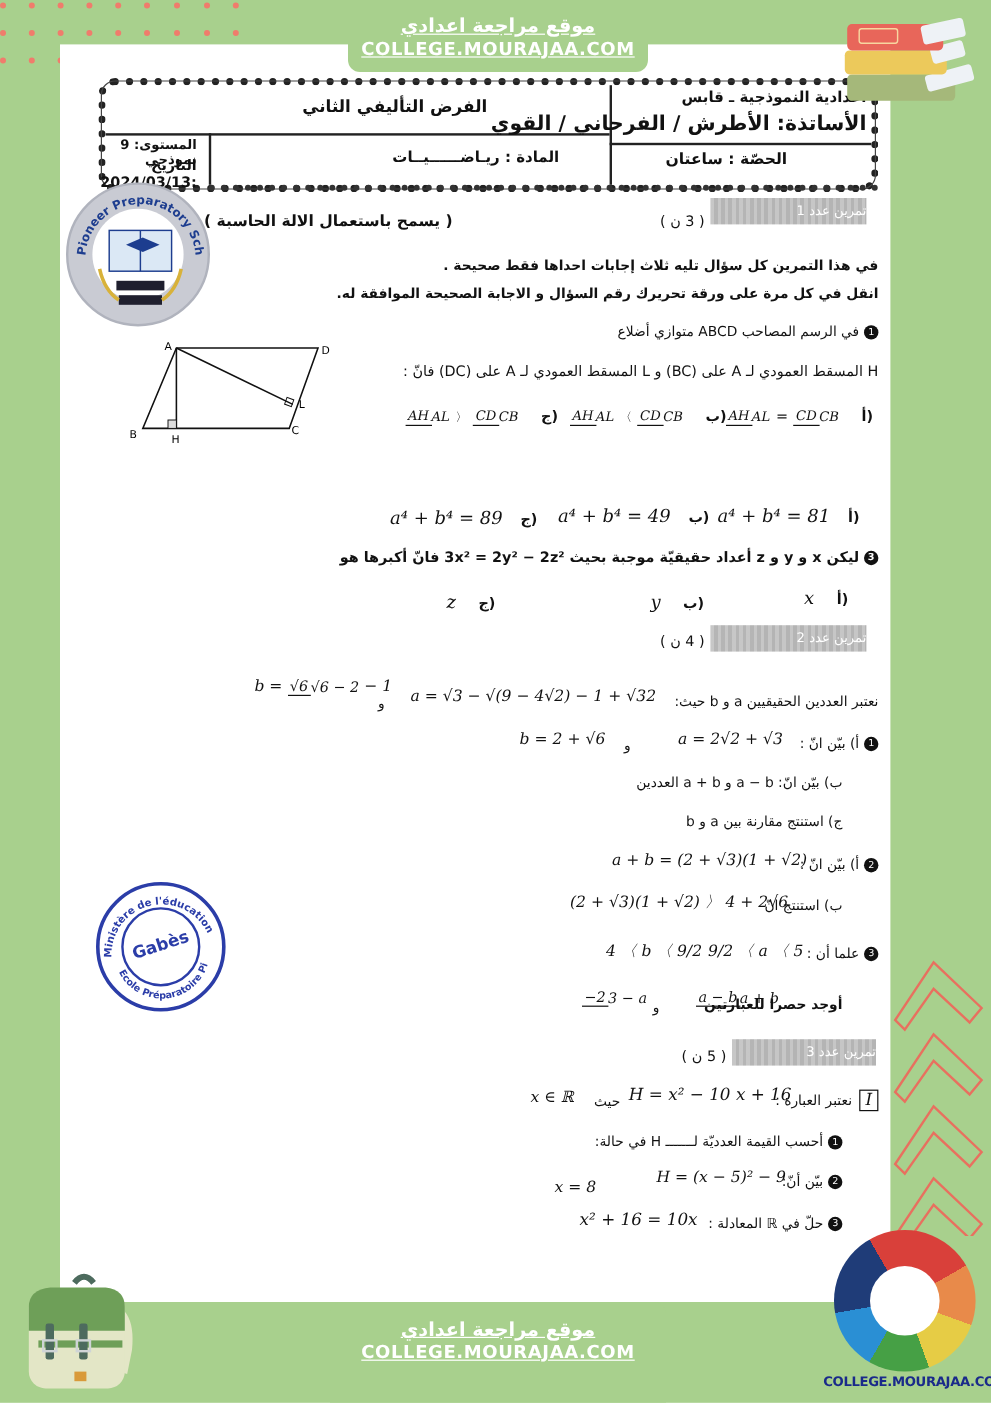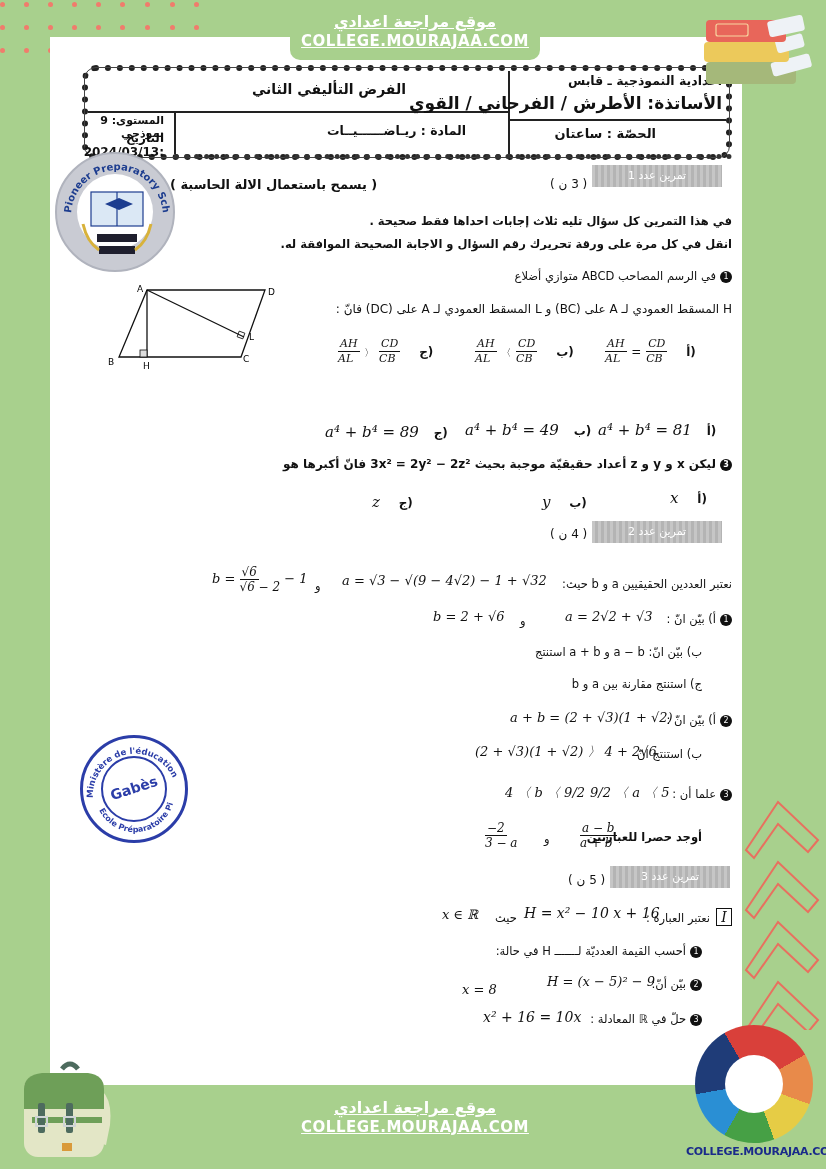--- a/index.html
+++ b/index.html
@@ -24,23 +24,23 @@
   .hdr { position: absolute; left: 32px; top: 28px; width: 650px; height: 95px; border: 6px dotted #222; border-radius: 14px; outline: 1px solid #444; outline-offset: -3px; }
   .hdr .cell { position: absolute; font-weight: bold; font-size: 12px; direction: rtl; color: #111; }
   .hdr .vline { position: absolute; width: 1.5px; background: #222; }
   .hdr .hline { position: absolute; height: 1.5px; background: #222; }
   .hdr-bottom-rule { position: absolute; left: 124px; top: 117px; width: 558px; height: 6px; border-top: 5px dotted #333; }
 
   
   .rtl { position: absolute; direction: rtl; font-size: 11.5px; font-weight: bold; white-space: nowrap; color: #111; }
   .math { font-family: "DejaVu Serif", serif; font-style: italic; font-weight: normal; font-size: 15px; white-space: nowrap; position: absolute; direction: ltr; }
   .num { display: inline-block; width: 12px; height: 12px; border-radius: 50%; background: #111; color: #fff; font-size: 8px; text-align: center; line-height: 12px; font-style: normal; margin-left: 4px; vertical-align: middle; }
-  .ex-bar { position: absolute; width: 130px; height: 22px; background: repeating-linear-gradient(90deg, #bdbdbd 0 3px, #a8a8a8 3px 6px); color: #fff; font-size: 11px; text-align: center; line-height: 22px; direction: rtl; opacity: 0.85; }
+  .ex-bar { position: absolute; width: 130px; height: 22px; background: repeating-linear-gradient(90deg, #bdbdbd 0 3px, #a8a8a8 3px 6px); color: #fff; font-size: 11px; text-align: right; line-height: 22px; direction: rtl; opacity: 0.85; }
   .pts { position: absolute; font-size: 12px; direction: rtl; }
-  .frac { display: inline-flex; flex-direction: column; align-items: flex-start; vertical-align: middle; font-family: "DejaVu Serif", serif; font-style: italic; font-size: 11px; line-height: 14px; }
+  .frac { display: inline-flex; flex-direction: row; align-items: flex-end; vertical-align: middle; font-family: "DejaVu Serif", serif; font-style: italic; font-size: 11px; line-height: 14px; }
   .frac .top { border-bottom: 1px solid #111; padding: 0 2px; }
   .opt-letter { font-size: 12px; font-weight: bold; font-style: normal; font-family: "DejaVu Sans", sans-serif; }
   .boxI { display: inline-block; border: 1px solid #111; width: 16px; height: 18px; text-align: center; font-family: "DejaVu Serif", serif; font-style: italic; font-size: 14px; line-height: 16px; margin-left: 6px; }
 
   
   .school-logo { position: absolute; left: 55px; top: 152px; width: 120px; height: 120px; border-radius: 50%; background: #c9cbd3; border: 2px solid #b0b3bd; }
   .school-logo .inner { position: absolute; left: 20px; top: 20px; width: 76px; height: 76px; border-radius: 50%; background: #fff; }
   .stamp { position: absolute; left: 80px; top: 735px; width: 108px; height: 108px; border-radius: 50%; border: 3px solid #2b3da8; color: #2b3da8; }
   .stamp .ring { position: absolute; left: 18px; top: 18px; width: 66px; height: 66px; border-radius: 50%; border: 2px solid #2b3da8; }
   .stamp .center { position: absolute; left: 0; top: 42px; width: 102px; text-align: center; font-weight: bold; font-size: 14px; transform: rotate(-18deg); }
@@ -197,21 +197,21 @@
     <span>− 1</span>
   </div>
 
   <div class="rtl" style="right:10px;top:575px;font-weight:normal">
     <span class="num">1</span><span>أ) بيّن انّ :</span>
   </div>
   <div class="math" style="left:515px;top:572px;font-size:13px">a = 2√2 + √3</div>
   <div class="rtl" style="left:470px;top:577px;font-weight:normal">و</div>
   <div class="math" style="left:383px;top:572px;font-size:13px">b = 2 + √6</div>
 
-  <div class="rtl" style="right:40px;top:608px;font-weight:normal">ب) بيّن انّ: a − b و a + b استنتج</div>
+  <div class="rtl" style="right:40px;top:608px;font-weight:normal">ب) بيّن انّ: a − b و a + b العددين</div>
   <div class="rtl" style="right:40px;top:640px;font-weight:normal">ج) استنتج مقارنة بين a و b</div>
 
   <div class="rtl" style="right:10px;top:676px;font-weight:normal">
     <span class="num">2</span><span>أ) بيّن انّ :</span>
   </div>
   <div class="math" style="left:460px;top:673px;font-size:13px">a + b = (2 + √3)(1 + √2)</div>
   <div class="rtl" style="right:40px;top:710px;font-weight:normal">ب) استنتج انّ</div>
   <div class="math" style="left:425px;top:706px;font-size:13px">(2 + √3)(1 + √2) 〉 4 + 2√6</div>
 
   <div class="rtl" style="right:10px;top:750px;font-weight:normal">

